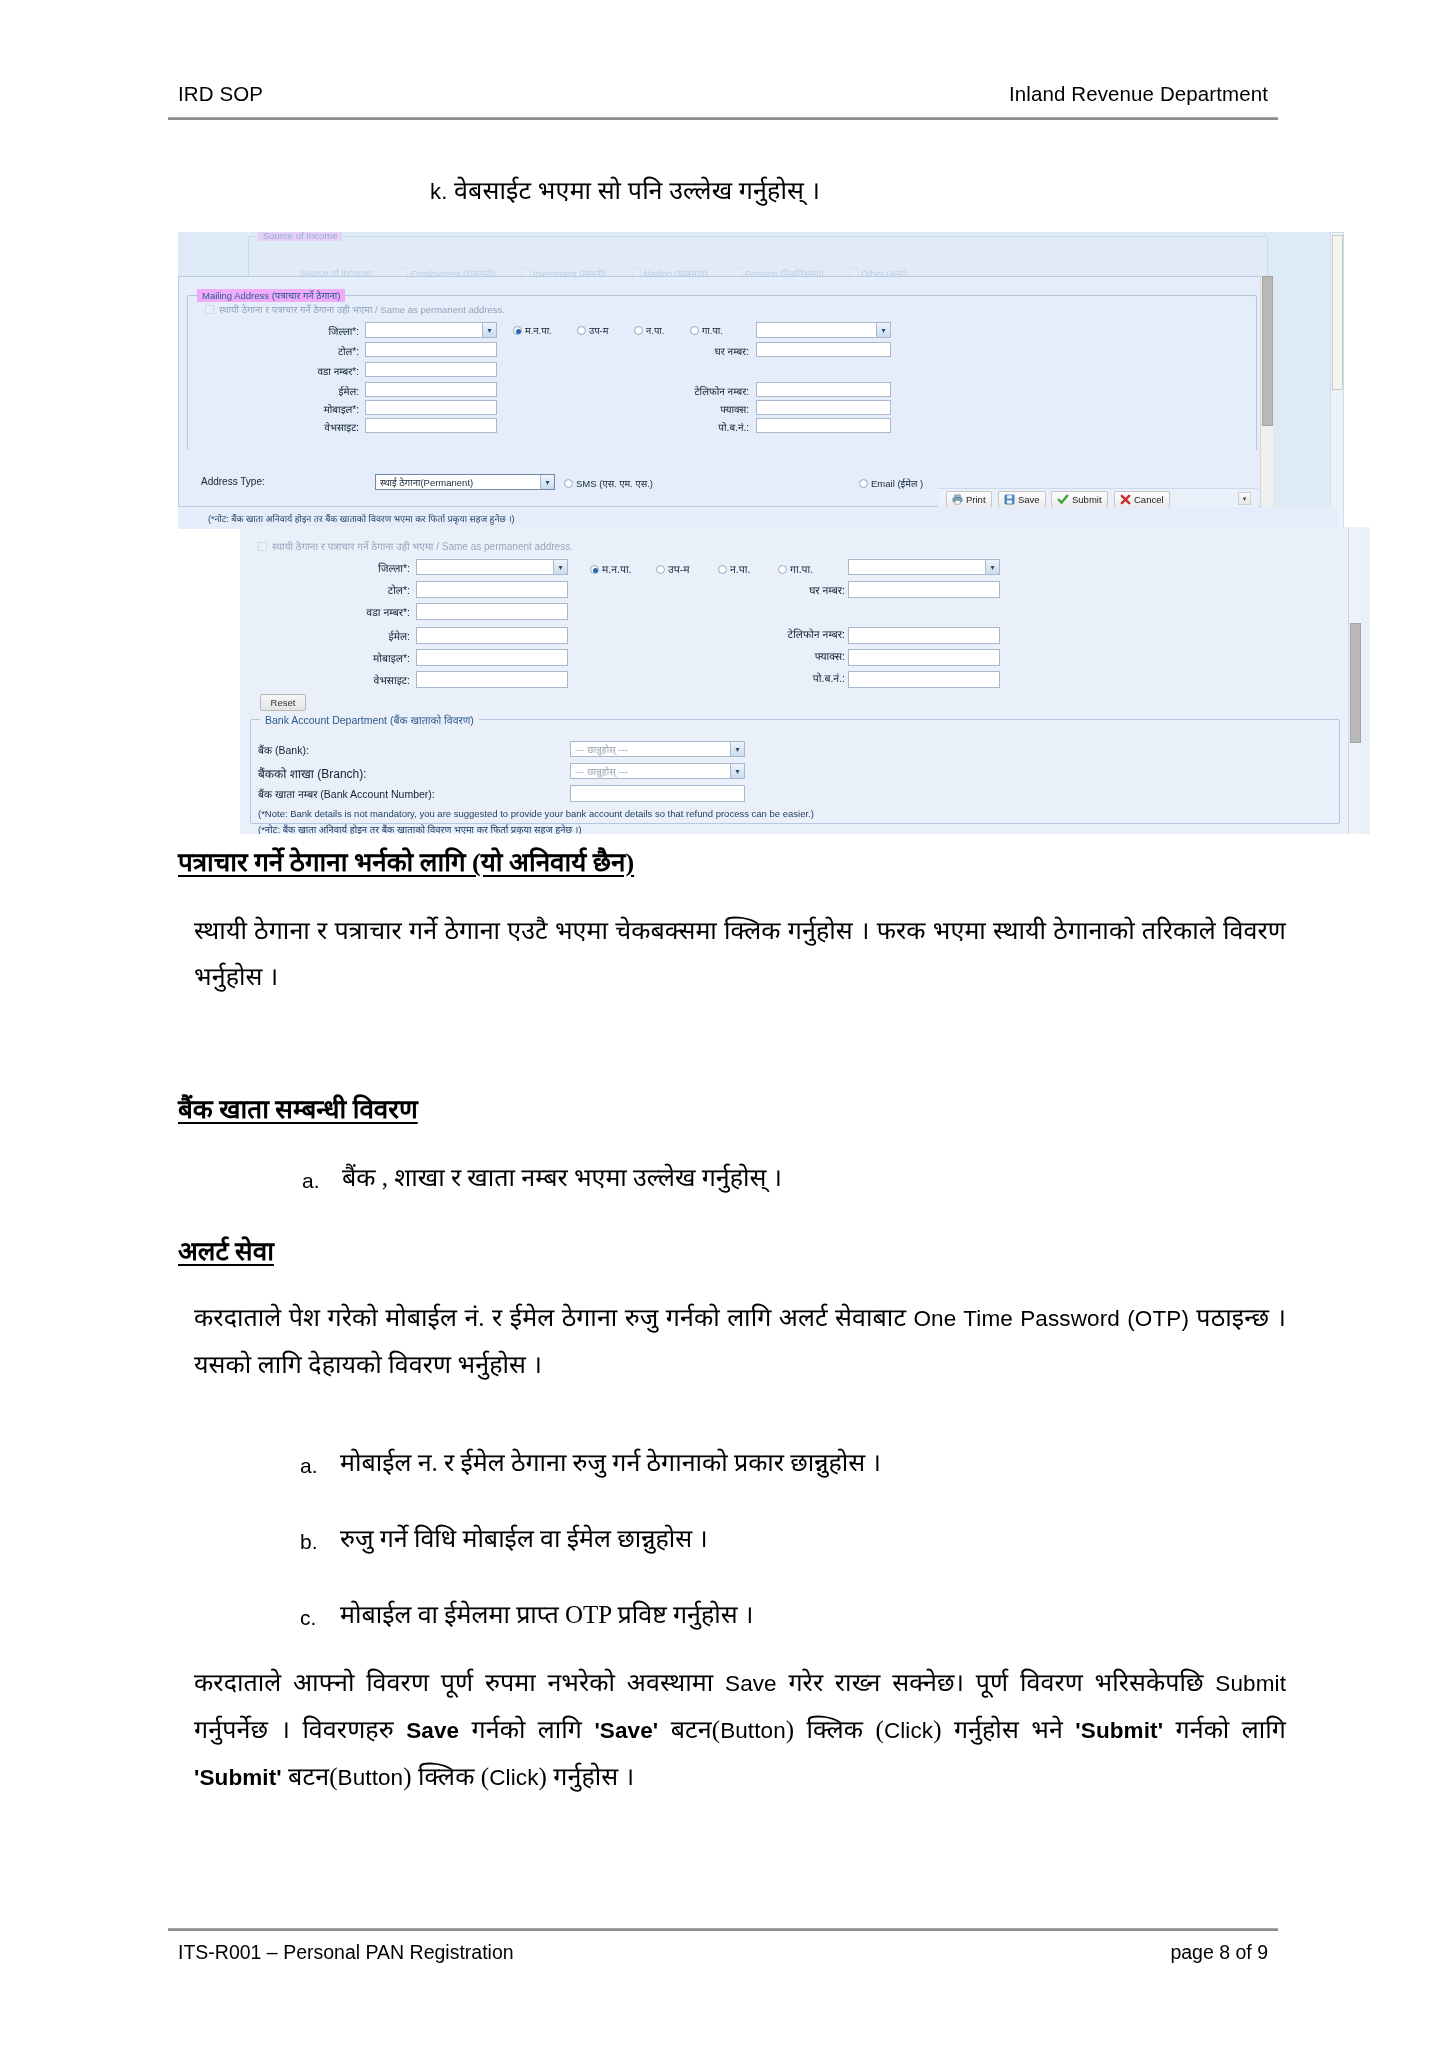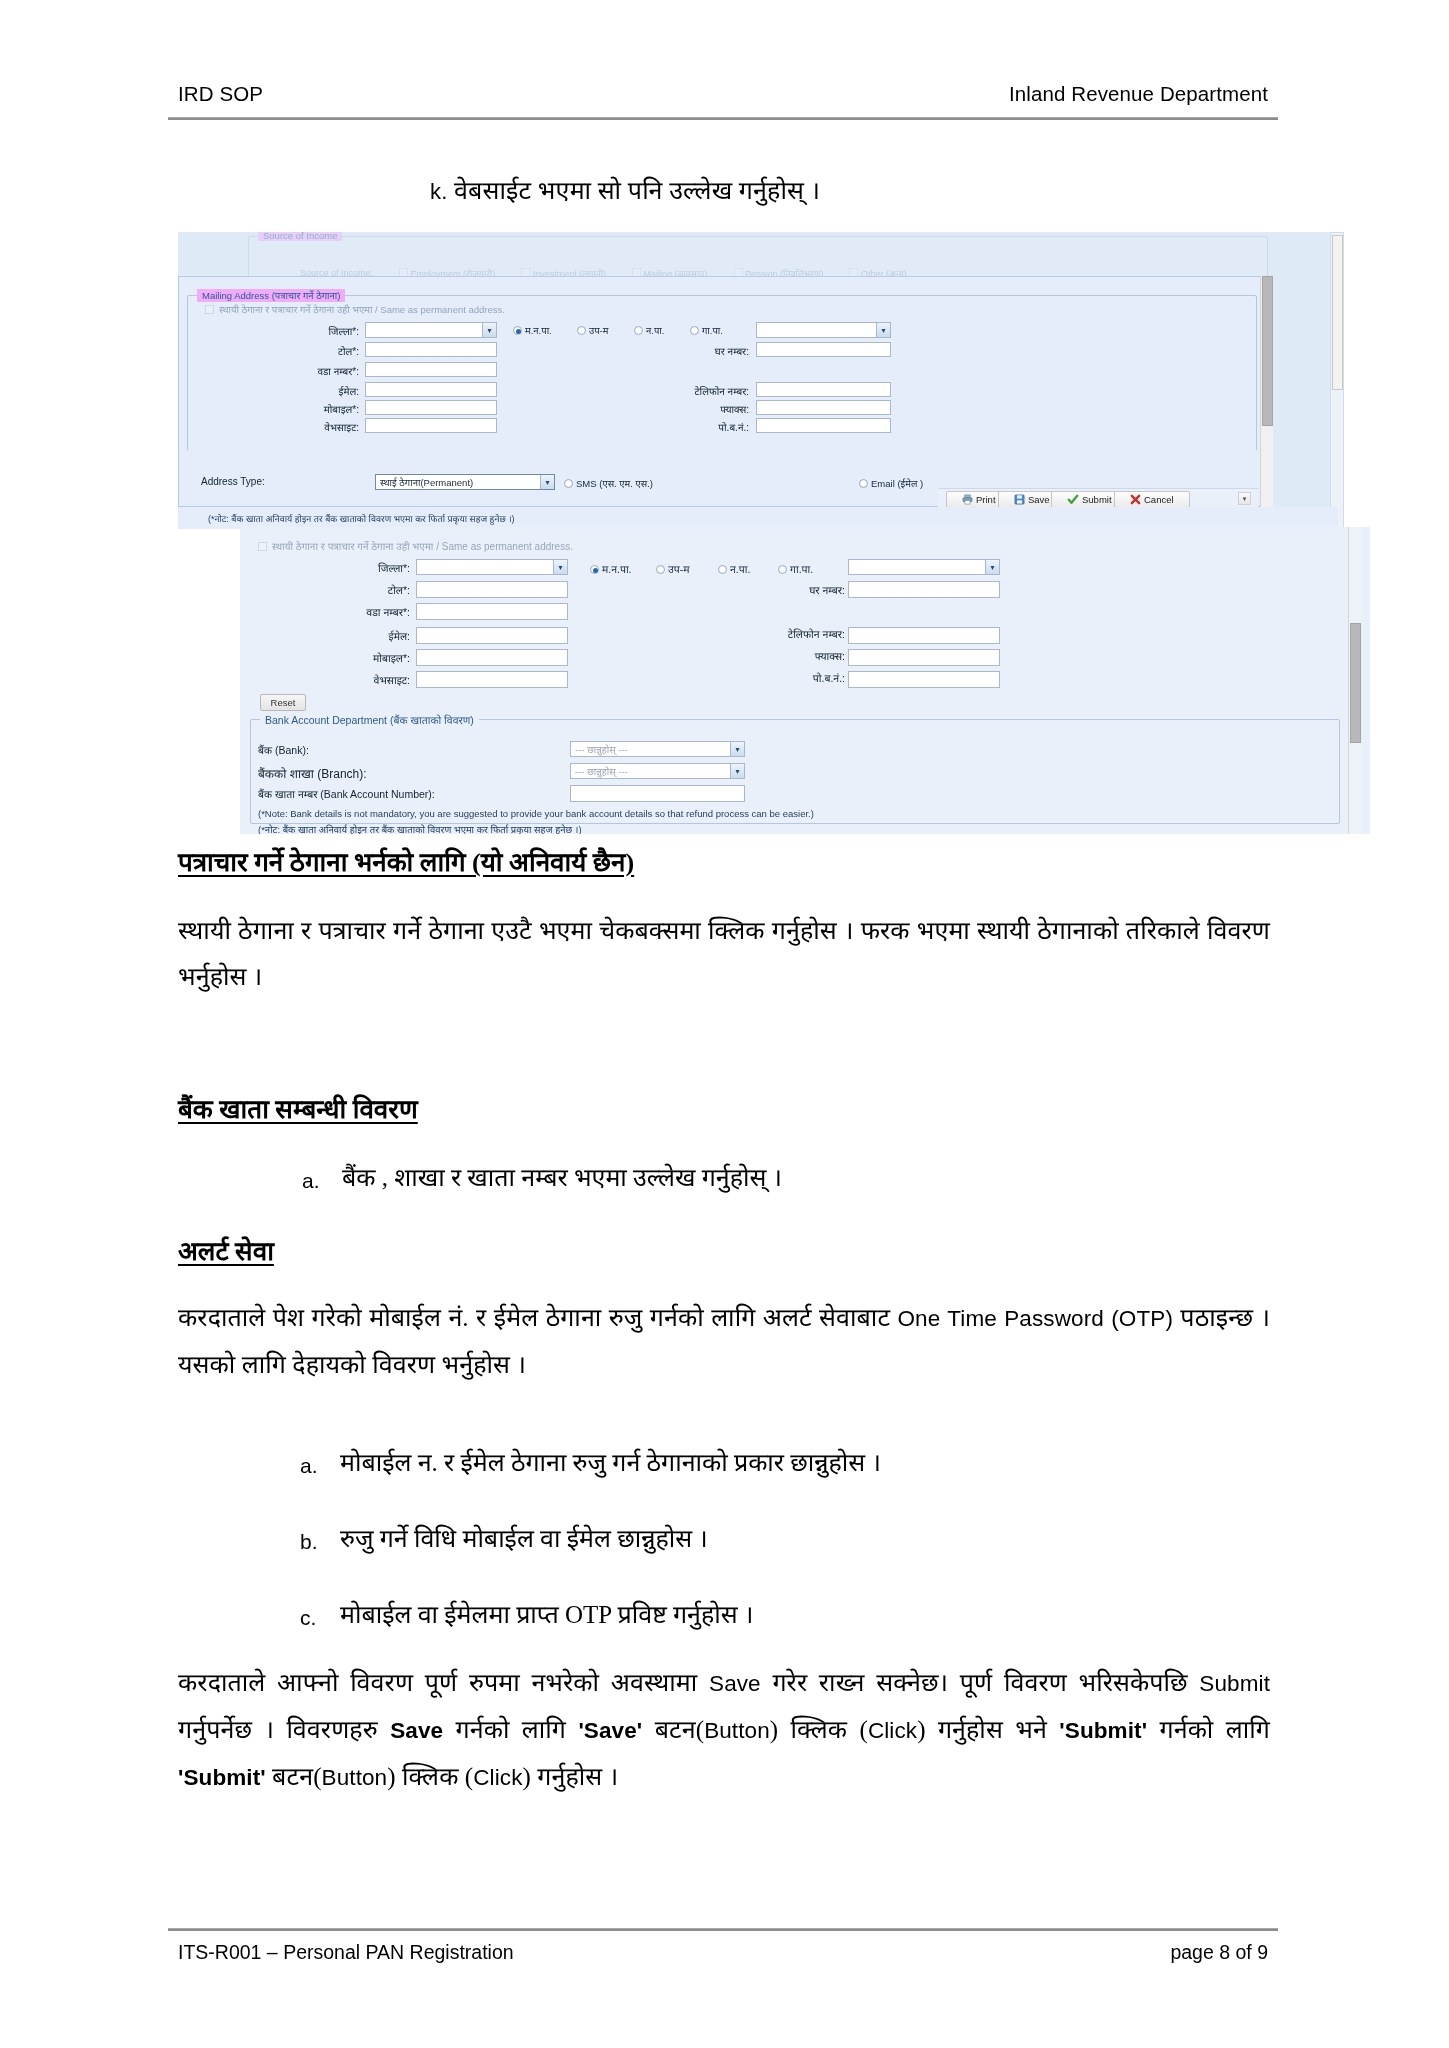--- a/index.html
+++ b/index.html
@@ -76,21 +76,21 @@
     text-decoration: underline;
     text-underline-offset: 4px;
     white-space: nowrap;
   }
   #h-mailing { left: 178px; top: 843px; }
   #h-bank    { left: 178px; top: 1090px; }
   #h-alert   { left: 178px; top: 1232px; }
 
   .para {
     position: absolute;
-    left: 178px;
+    left: 194px;
     width: 1092px;
     font-size: 25px;
     line-height: 46px;
     text-align: justify;
     letter-spacing: .1px;
   }
   #p-mailing { top: 908px; }
   #p-alert   { top: 1295px; }
   #p-save    { top: 1660px; }
 
@@ -216,21 +216,21 @@
     color: #1d3a5c;
     white-space: nowrap;
   }
   .btn {
     position: absolute;
     height: 17px;
     background: linear-gradient(#fdfdfd,#ebebeb);
     border: 1px solid #c6c6c6;
     border-radius: 2px;
     display: flex; align-items: center; gap: 3px;
-    padding: 0 15px;
+    padding: 0 5px;
     font-size: 9.5px;
     color: #222;
   }
   .btn-plain {
     position: absolute;
     height: 17px;
     background: linear-gradient(#f6f6f6,#e4e4e4);
     border: 1px solid #b9b9b9;
     border-radius: 2px;
     display: flex; align-items: center; justify-content: center;

